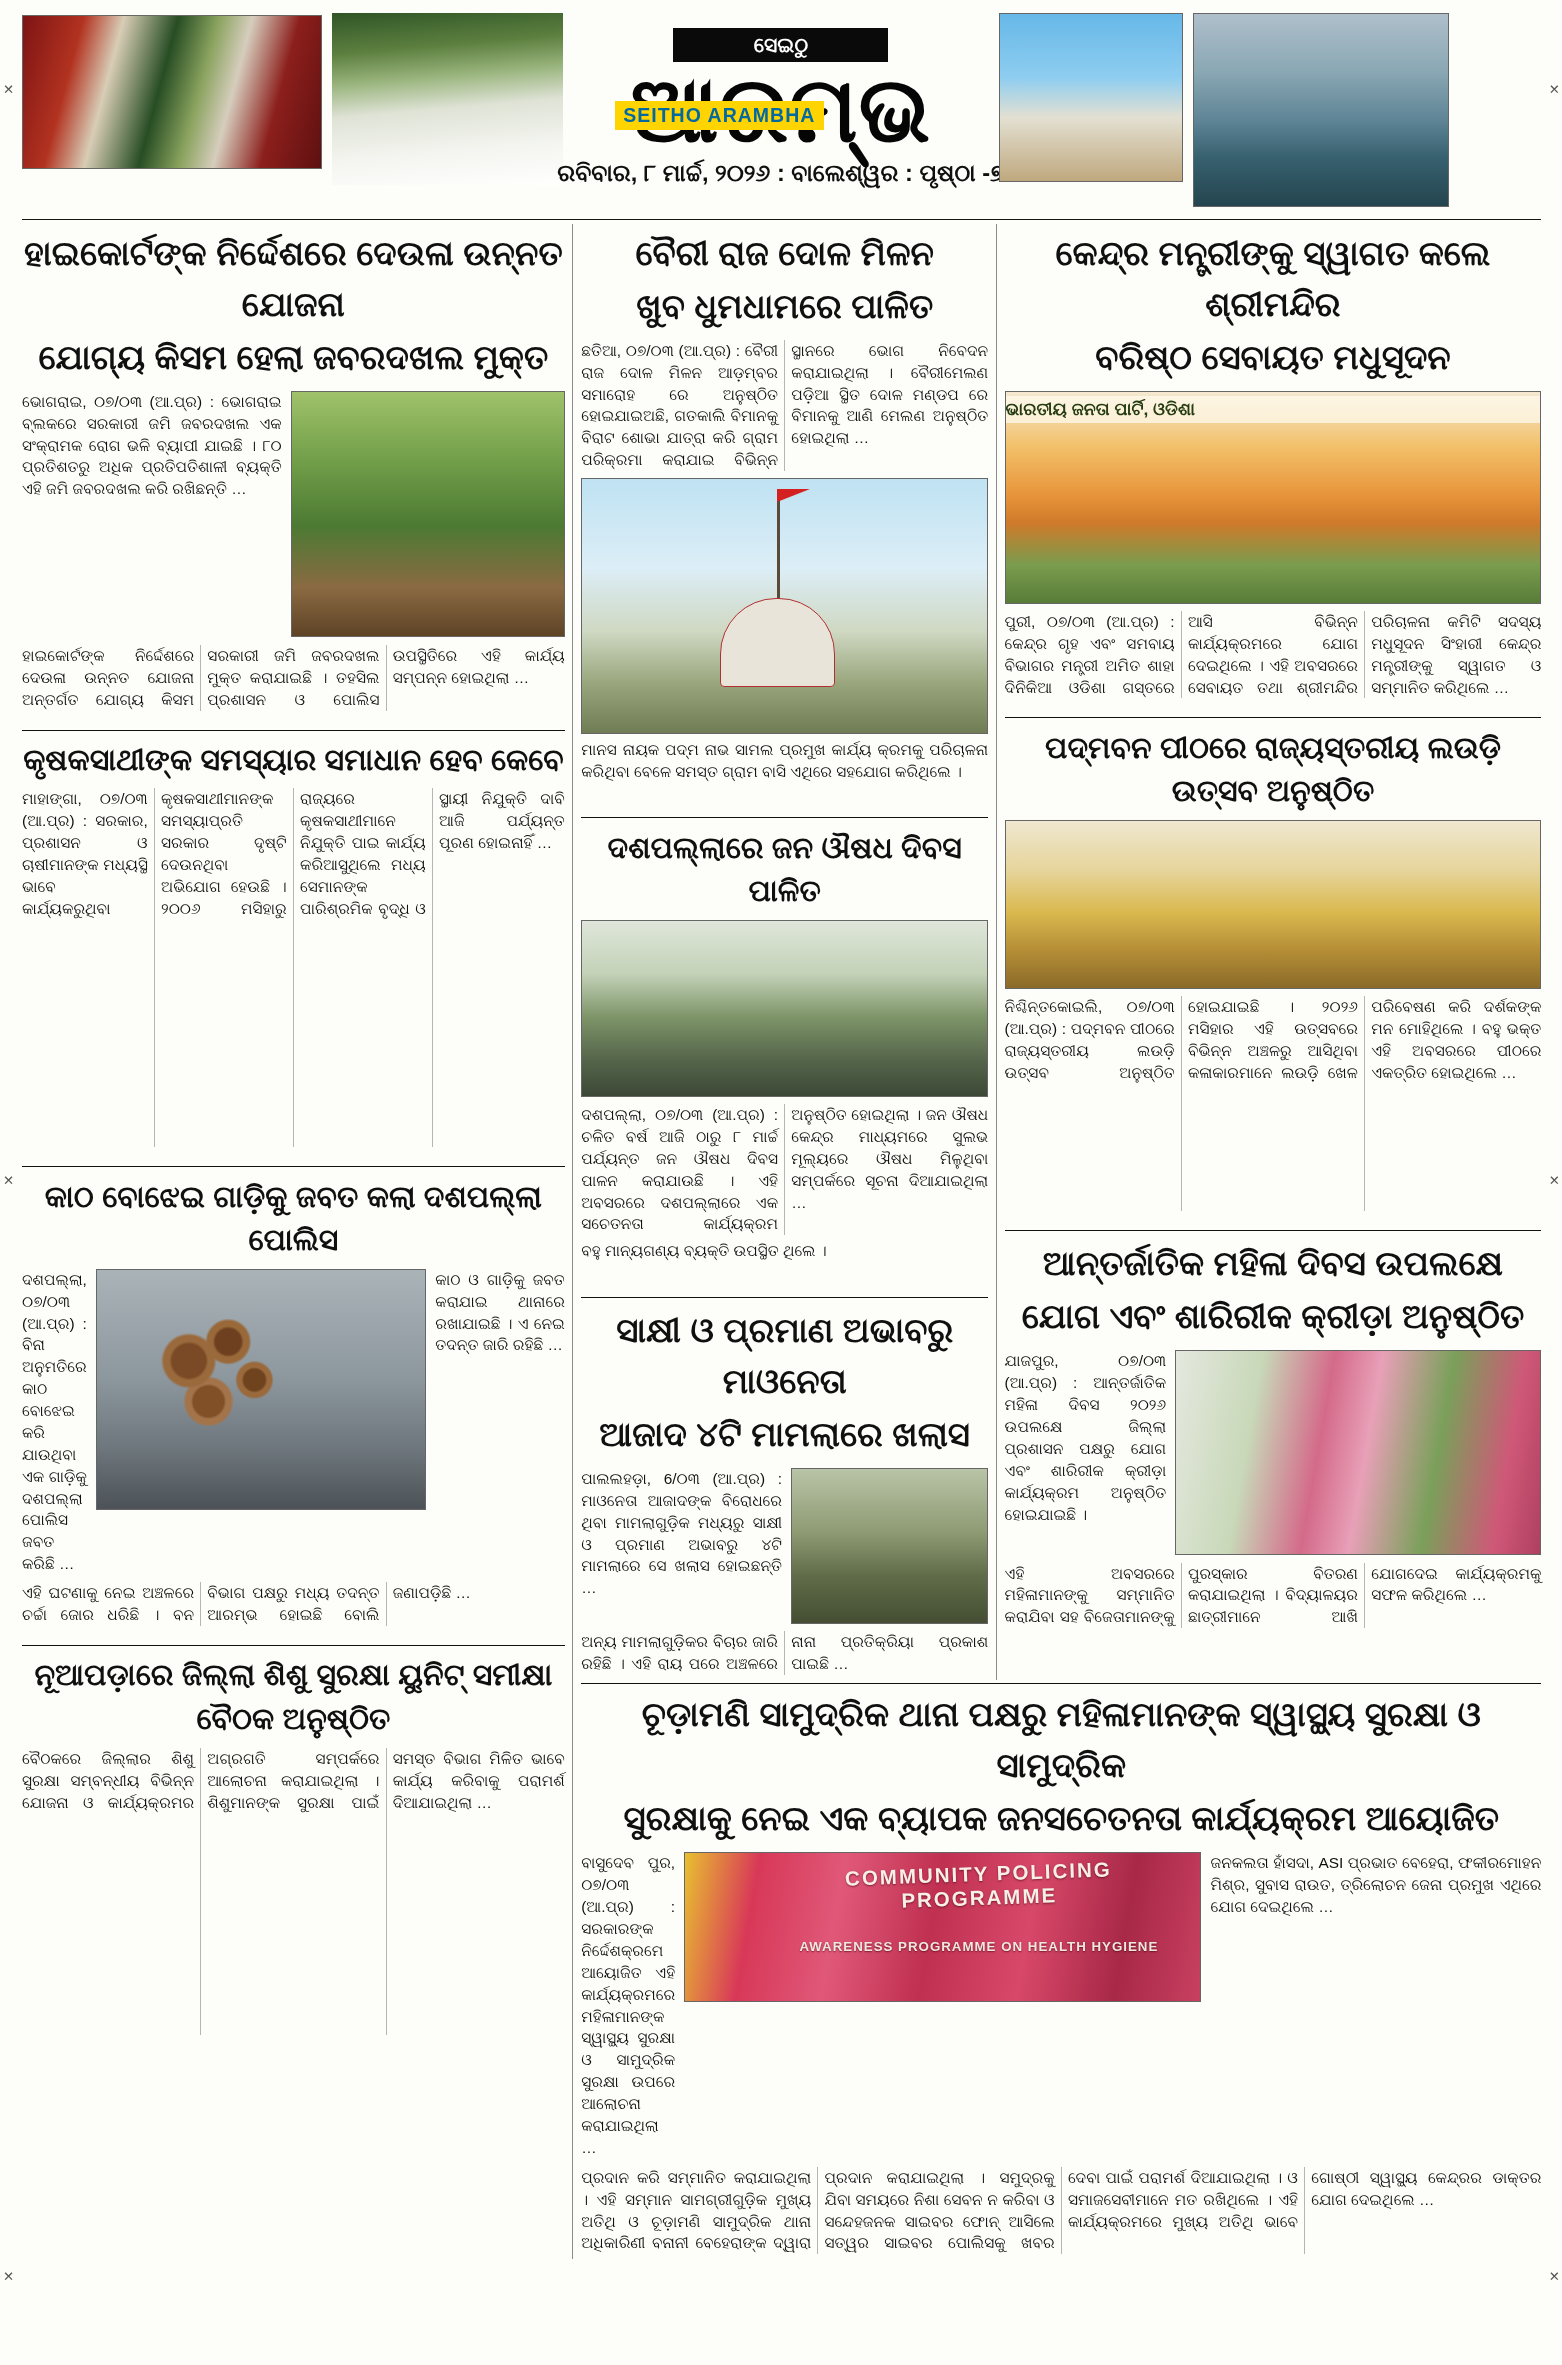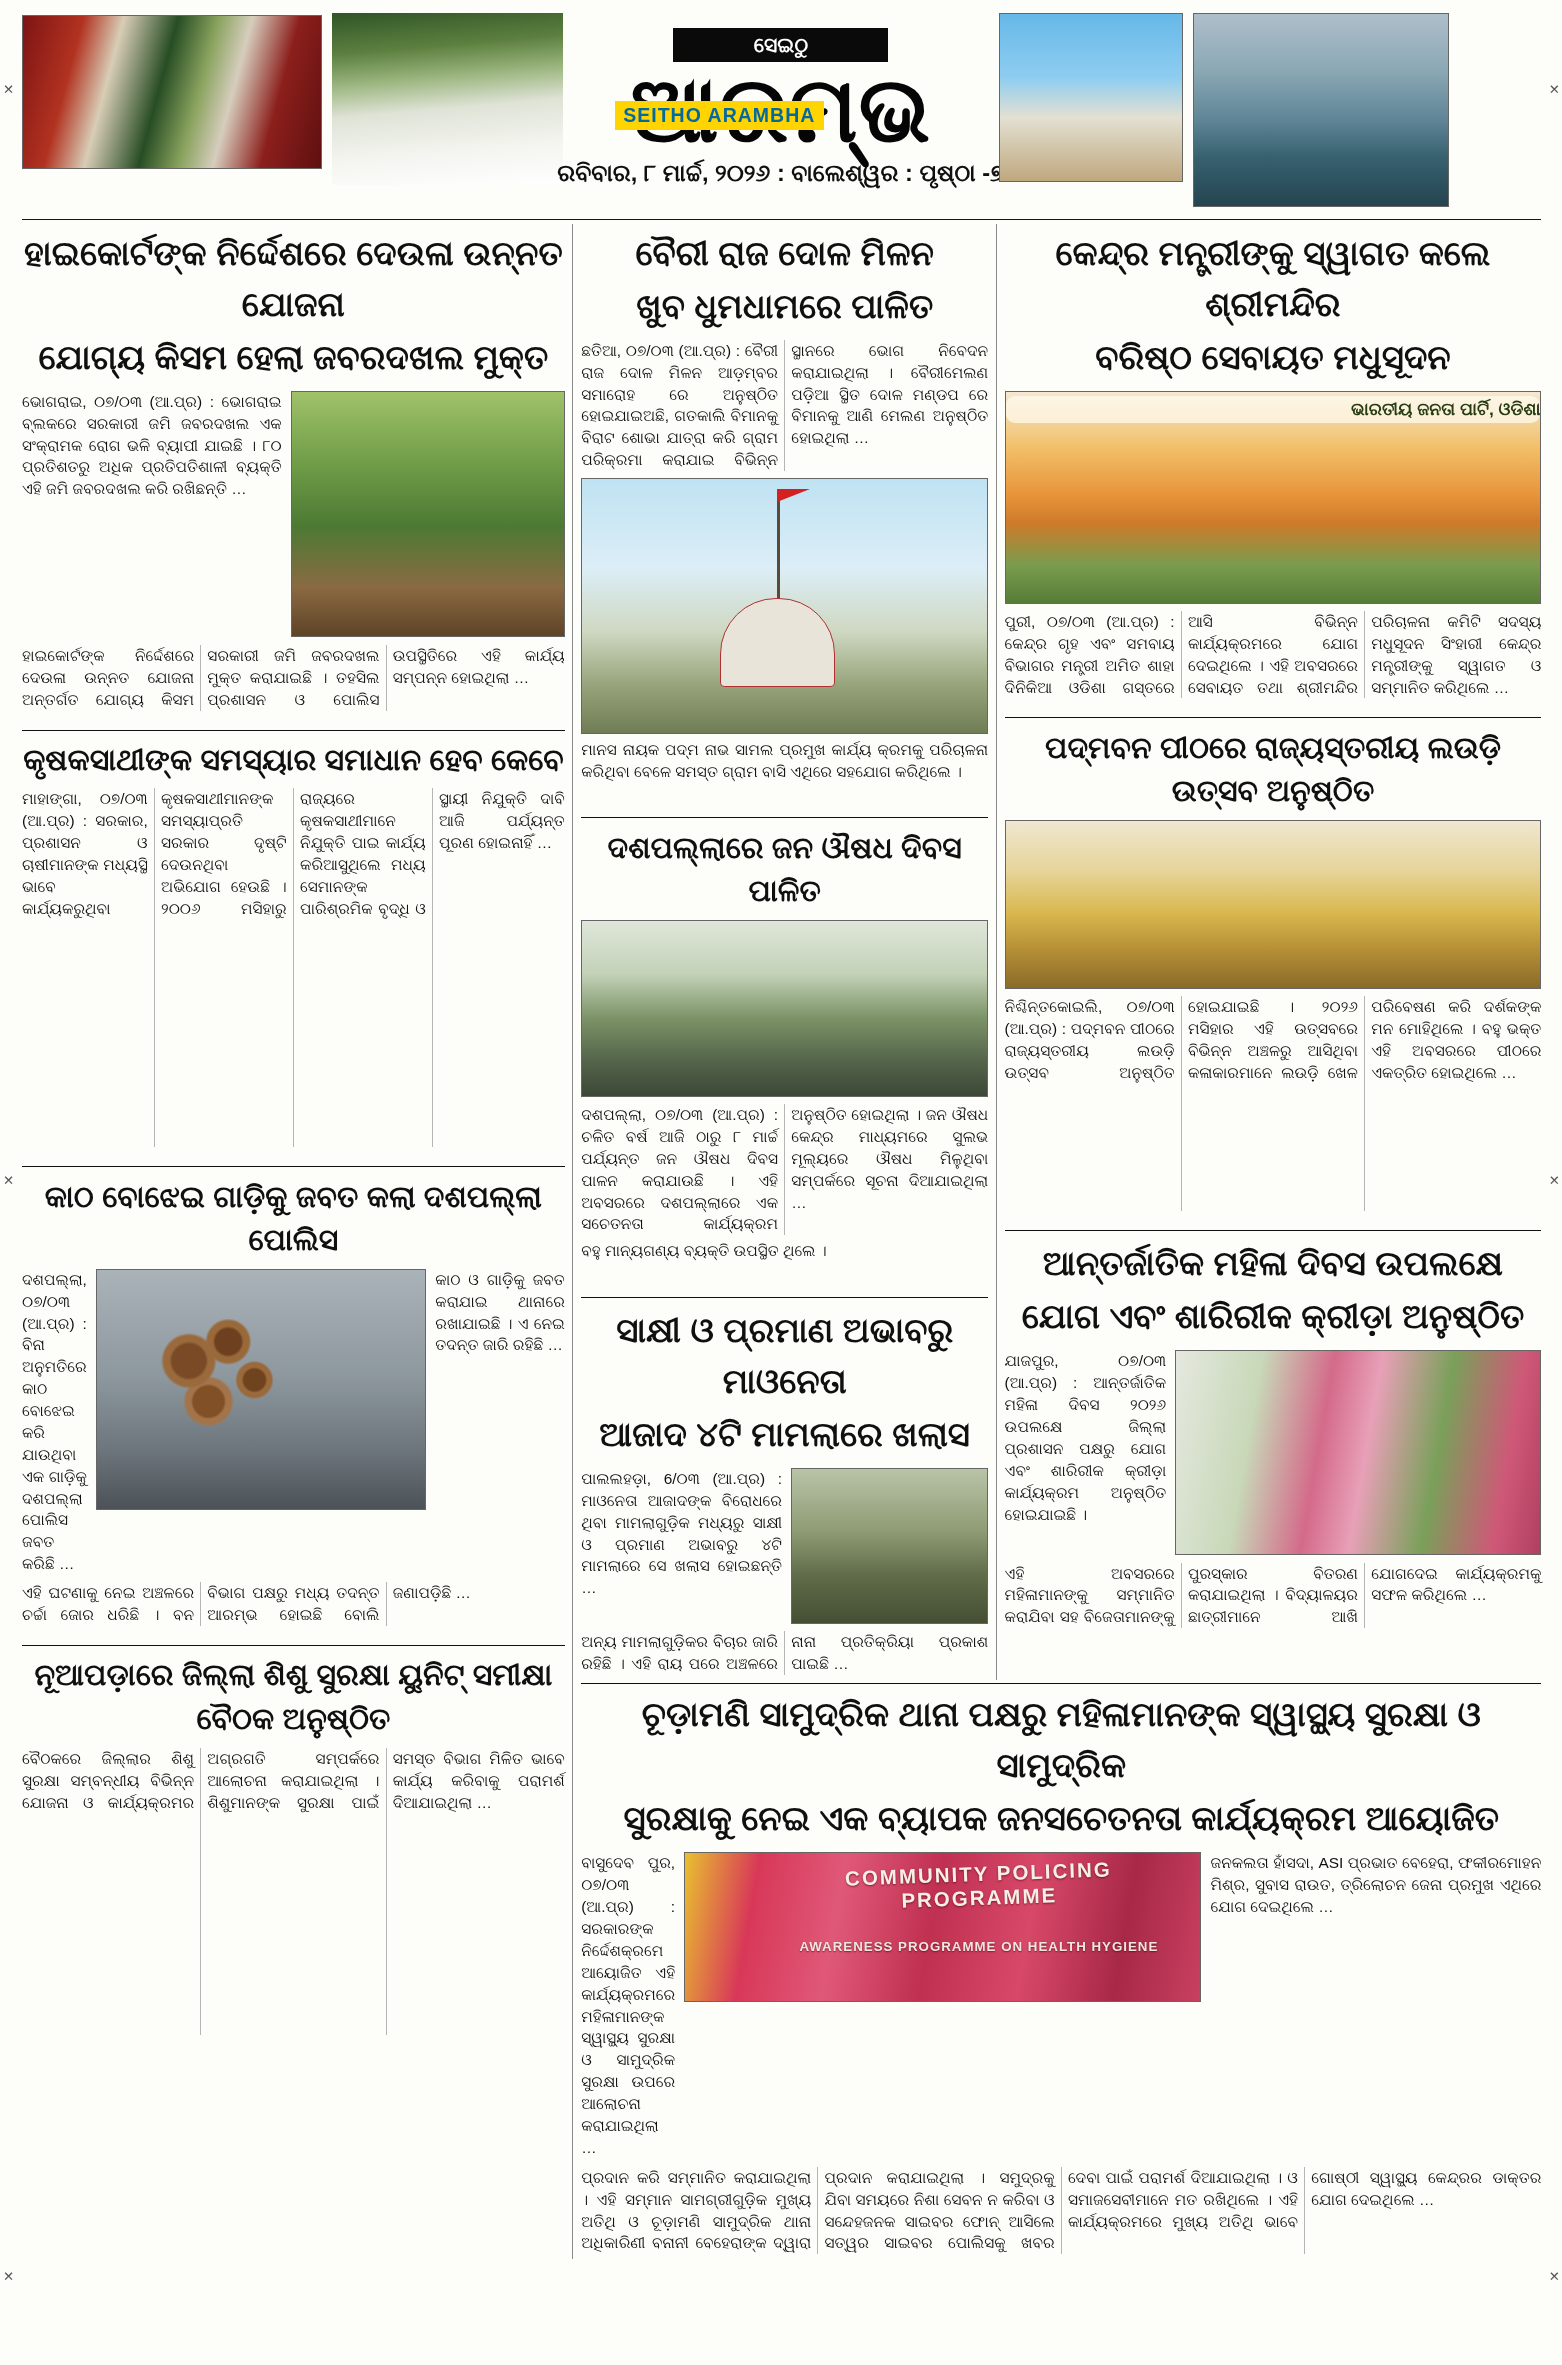--- a/index.html
+++ b/index.html
@@ -62,22 +62,22 @@
   .flag{position:absolute;left:48%;top:4%;width:0;height:0;border-top:13.3px solid #d42020;
         border-right:33px solid transparent;}
   .dol-dome{position:absolute;left:34%;bottom:18%;width:113px;height:87px;background:#e8e4da;
         border-radius:56px 56px 4.1px 4.1px;border:1.5px solid #b03030;}
   .ph-jan{width:100%;height:177px;
     background:linear-gradient(180deg,#dfe6da 0%,#c4d2b8 30%,#7d9468 55%,#54644a 80%,#3c4836 100%);}
   .ph-soldiers{width:197px;height:156px;
     background:linear-gradient(180deg,#b9c4a8 0%,#8f9c74 40%,#5f6b48 70%,#454e33 100%);}
   .ph-bjp{width:100%;height:213px;position:relative;
     background:linear-gradient(180deg,#f5e9d2 0%,#f2c069 26%,#e8963c 48%,#cf7a2a 62%,#7a9c4e 82%,#577c37 100%);}
-  .bjp-band{position:absolute;top:4.1px;left:0;right:0;text-align:right;font-size:17.4px;font-weight:700;
-        color:#273c12;background:rgba(255,250,235,.75);padding:3.1px 0;border-radius:9px;}
+  .bjp-band{position:absolute;top:4.1px;left:0;right:0;text-align:left;font-size:17.4px;font-weight:700;
+        color:#273c12;background:rgba(255,250,235,.75);padding:3.1px 0;}
   .ph-padma{width:100%;height:169px;
     background:linear-gradient(180deg,#efe7d0 0%,#e6d49a 30%,#d9b84e 55%,#b99238 75%,#8a6a28 100%);}
   .ph-mahila{width:366px;height:205px;
     background:linear-gradient(100deg,#e5e8df 0%,#c8d8b8 22%,#d46a8a 40%,#e8a0b8 52%,#7aa05a 70%,#cf5878 88%,#b04060 100%);}
   .ph-policing{width:517px;height:150px;position:relative;overflow:hidden;
     background:linear-gradient(100deg,#e8c030 0%,#d83858 14%,#e05878 30%,#c03050 48%,#d84868 66%,#a82848 84%,#c84060 100%);}
   .pol-arc{position:absolute;top:6%;left:18%;right:4%;text-align:center;color:#f8f0e8;
         font-size:20.5px;font-weight:800;letter-spacing:2px;transform:rotate(-2deg);
         text-shadow:0 1px 2px rgba(60,0,10,.6);}
   .pol-sub{position:absolute;top:58%;left:22%;right:8%;text-align:center;color:#f0e8e0;

